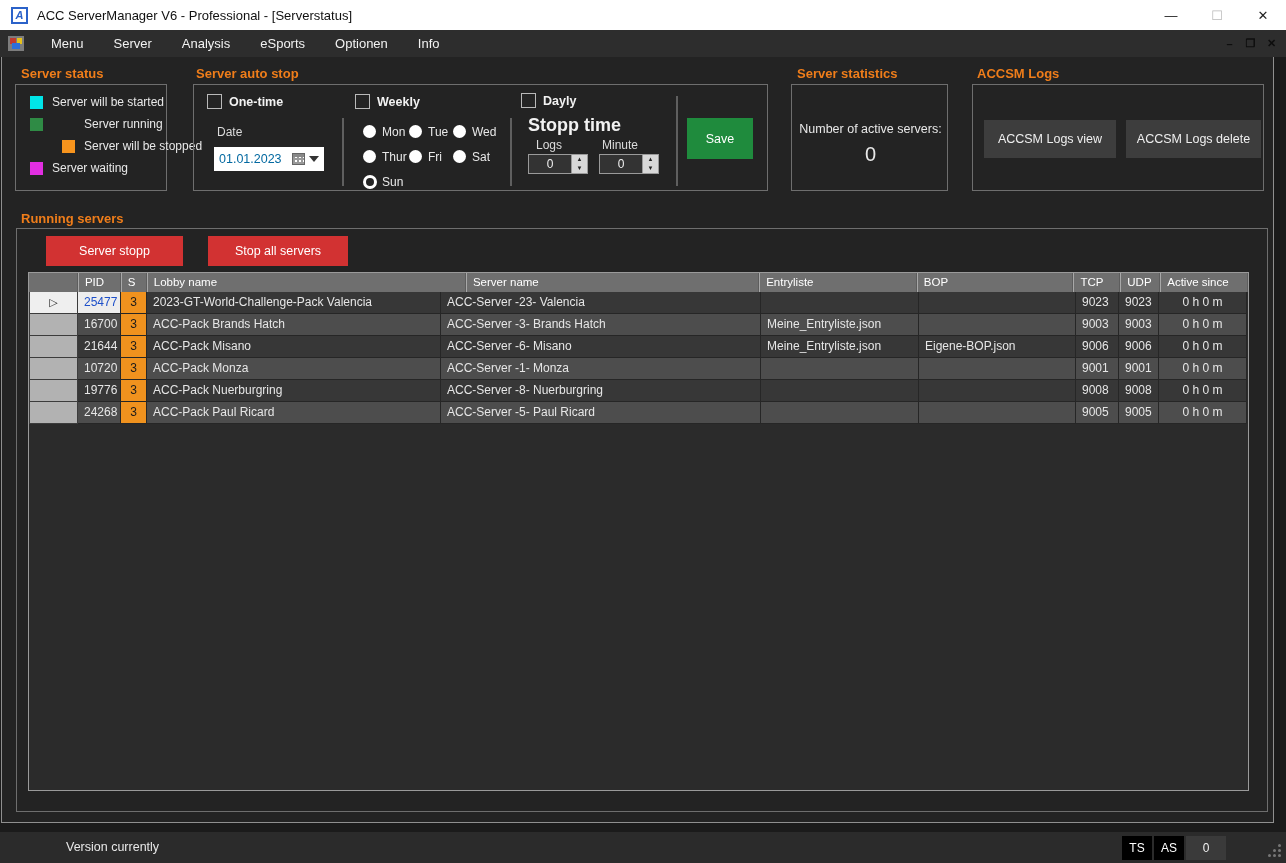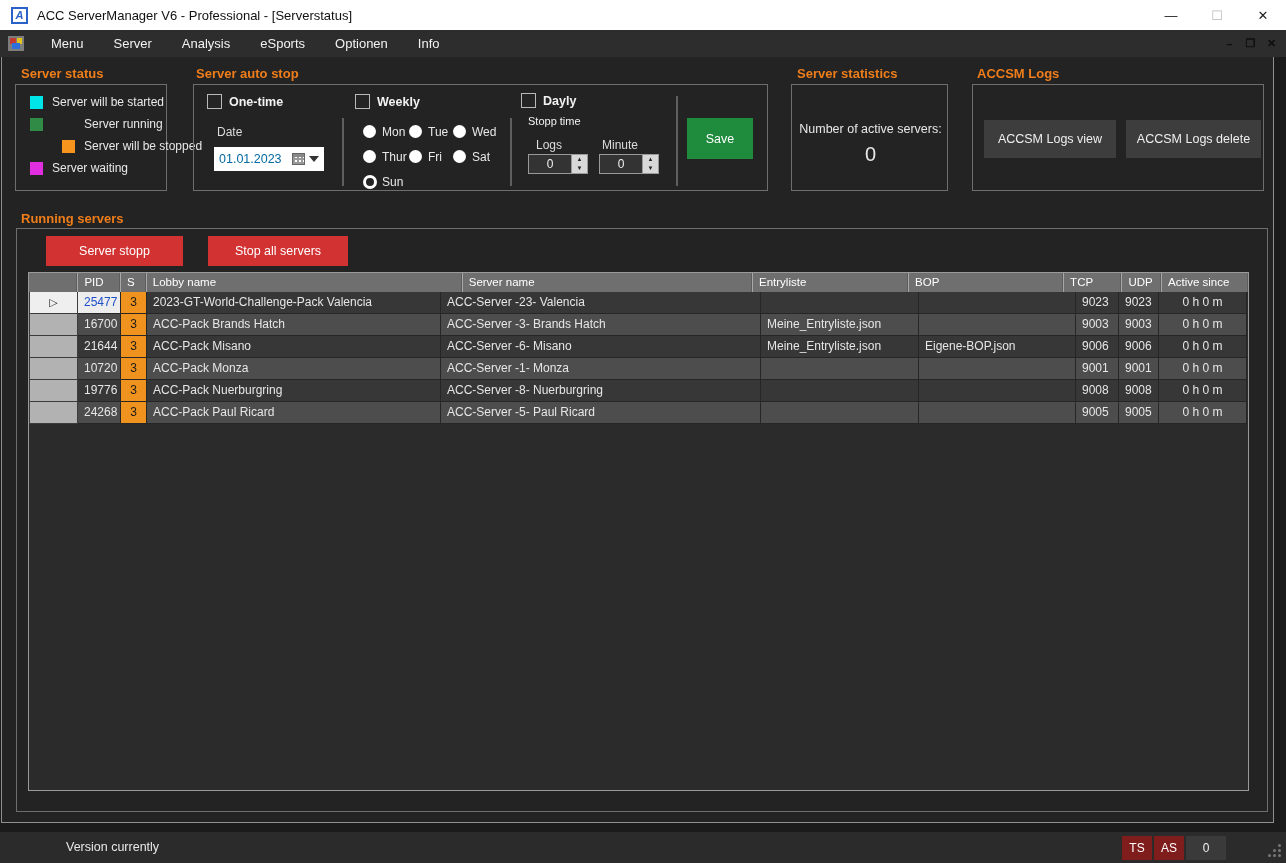--- a/index.html
+++ b/index.html
@@ -44,21 +44,21 @@
   .legend-swatch { width:13px; height:13px; margin-right:9px; }
   .legend-label { font-size:12px; color:#e8e8e8; white-space:nowrap; }
 
   
   .chk { position:absolute; width:15px; height:15px; border:1px solid #b9b9b9; background:#242424; }
   .chk-label { position:absolute; font-size:12.5px; font-weight:bold; color:#f2f2f2; }
   .radio { position:absolute; width:13px; height:13px; border-radius:50%; background:#ffffff; }
   .radio.sel { background:#242424; border:3px solid #ffffff; width:14px; height:14px; }
   .radio-label { position:absolute; font-size:12px; color:#e8e8e8; }
   .plain-label { position:absolute; font-size:12px; color:#dcdcdc; }
-  .bold-label { position:absolute; font-size:11px; font-weight:normal; color:#f2f2f2; }
+  .bold-label { position:absolute; font-size:18px; font-weight:bold; color:#f2f2f2; }
   .vdiv { position:absolute; width:2px; background:#5f5f5f; }
 
   
   .datepick { position:absolute; left:213px; top:146px; width:110px; height:24px; background:#ffffff;
               display:flex; align-items:center; }
   .datepick .val { font-size:12.5px; color:#0369a1; margin-left:5px; flex:1; }
   .cal-icon { width:13px; height:12px; border:1px solid #666; background:
               linear-gradient(#888 0 3px, transparent 3px),
               repeating-linear-gradient(90deg, #999 0 2px, transparent 2px 4px),
               repeating-linear-gradient(#999 0 2px, transparent 2px 4px); margin-right:4px; }
@@ -102,21 +102,21 @@
   .gr-cell.selector.current { background:#efefef !important; }
   .gr-cell.pid-sel { background:#ededed !important; color:#1d4fc9; }
   .gr-cell.scol { background:#f0921e !important; color:#1c1c1c; text-align:center; padding:0; }
   .gr-cell.center { text-align:center; padding:0; }
 
   
   .statusbar { position:absolute; left:0; top:832px; width:1286px; height:31px; background:#2b2b2b; }
   .status-text { position:absolute; left:66px; top:8px; font-size:12.5px; color:#e8e8e8; }
   .badge { position:absolute; top:4px; width:30px; height:24px; color:#fff; font-size:12px;
            display:flex; align-items:center; justify-content:center; }
-  .badge.grn { background:#7f1d1d; }
+  .badge.grn { background:#000000; }
   .count-box { position:absolute; top:4px; left:1186px; width:40px; height:24px; background:#3a3a3a;
                color:#f0f0f0; font-size:12px; display:flex; align-items:center; justify-content:center; }
   .grip { position:absolute; right:4px; top:12px; width:14px; height:14px; }
   .grip i { position:absolute; width:3px; height:3px; background:#777; border-radius:50%; }
 </style>
 </head>
 <body>
 
 <div id="app">
 
@@ -258,21 +258,21 @@
 
   <div class="grid">
     <div class="grid-header" id="grid-header">
         <div class="gh-cell" style="width: 49px;"></div>
         <div class="gh-cell" style="width: 43px;">PID</div>
         <div class="gh-cell" style="width: 26px;">S</div>
         <div class="gh-cell" style="width: 320px;">Lobby name</div>
         <div class="gh-cell" style="width: 294px;">Server name</div>
         <div class="gh-cell" style="width: 158px;">Entryliste</div>
         <div class="gh-cell" style="width: 157px;">BOP</div>
-        <div class="gh-cell" style="width: 59px;">TCP</div>
+        <div class="gh-cell" style="width: 47px;">TCP</div>
         <div class="gh-cell" style="width: 40px;">UDP</div>
         <div class="gh-cell" style="width: 88px;">Active since</div>
       </div>
     <div id="grid-body">
         <div class="grid-row row-odd">
           <div class="gr-cell selector current" style="width: 49px;">▷</div>
           <div class="gr-cell pid-sel" style="width: 43px;">25477</div>
           <div class="gr-cell scol" style="width: 26px;">3</div>
           <div class="gr-cell " style="width: 294px;">2023-GT-World-Challenge-Pack Valencia</div>
           <div class="gr-cell " style="width: 320px;">ACC-Server -23- Valencia</div>

